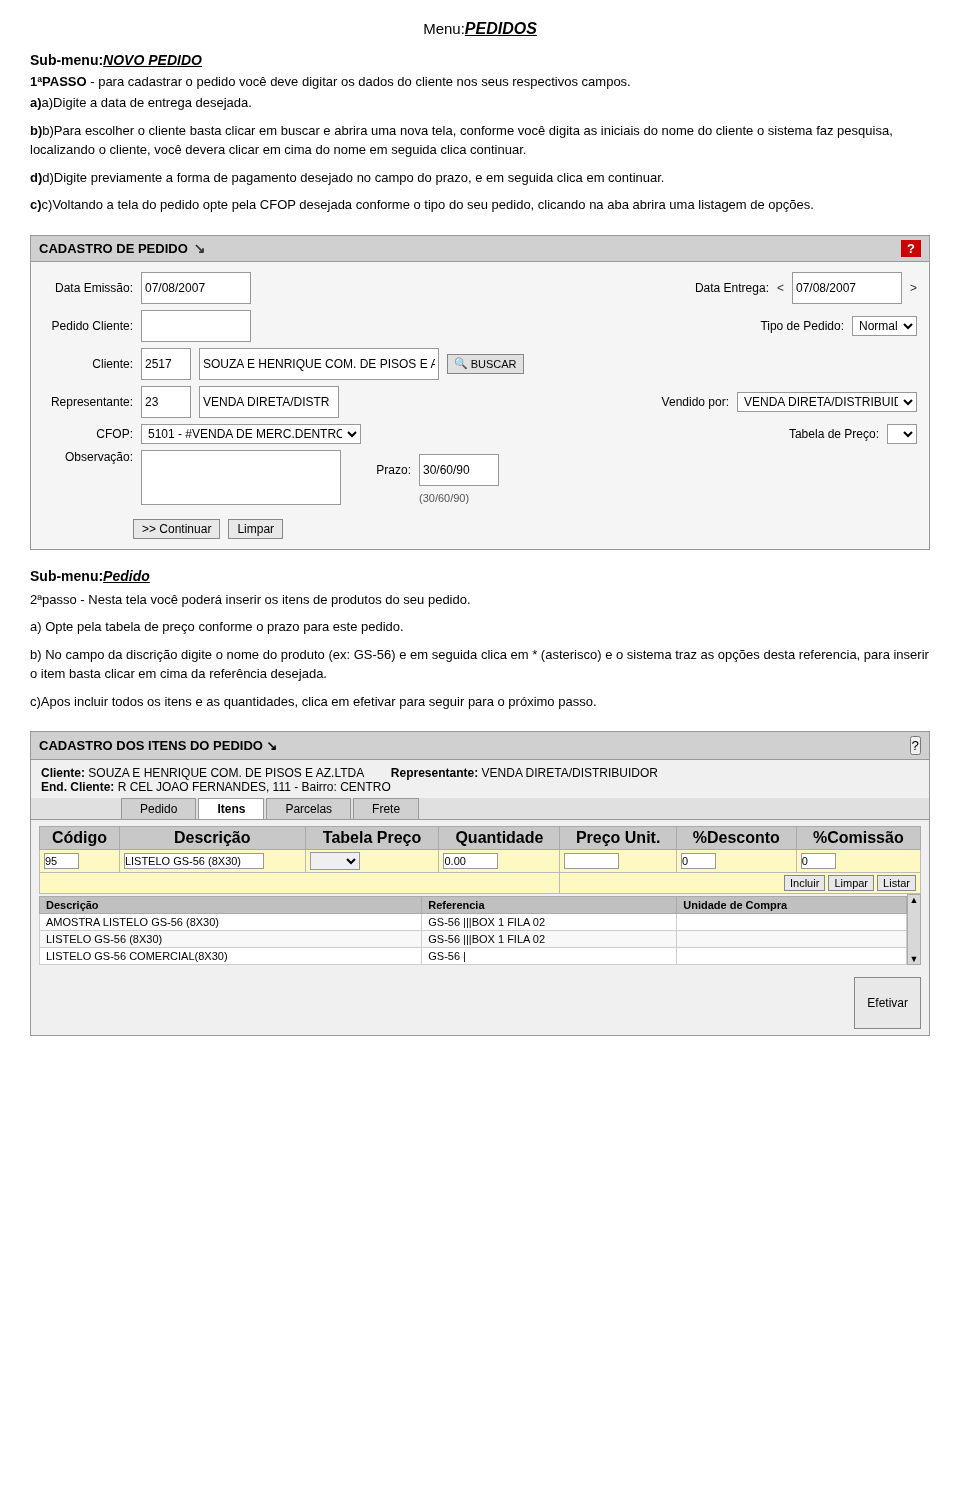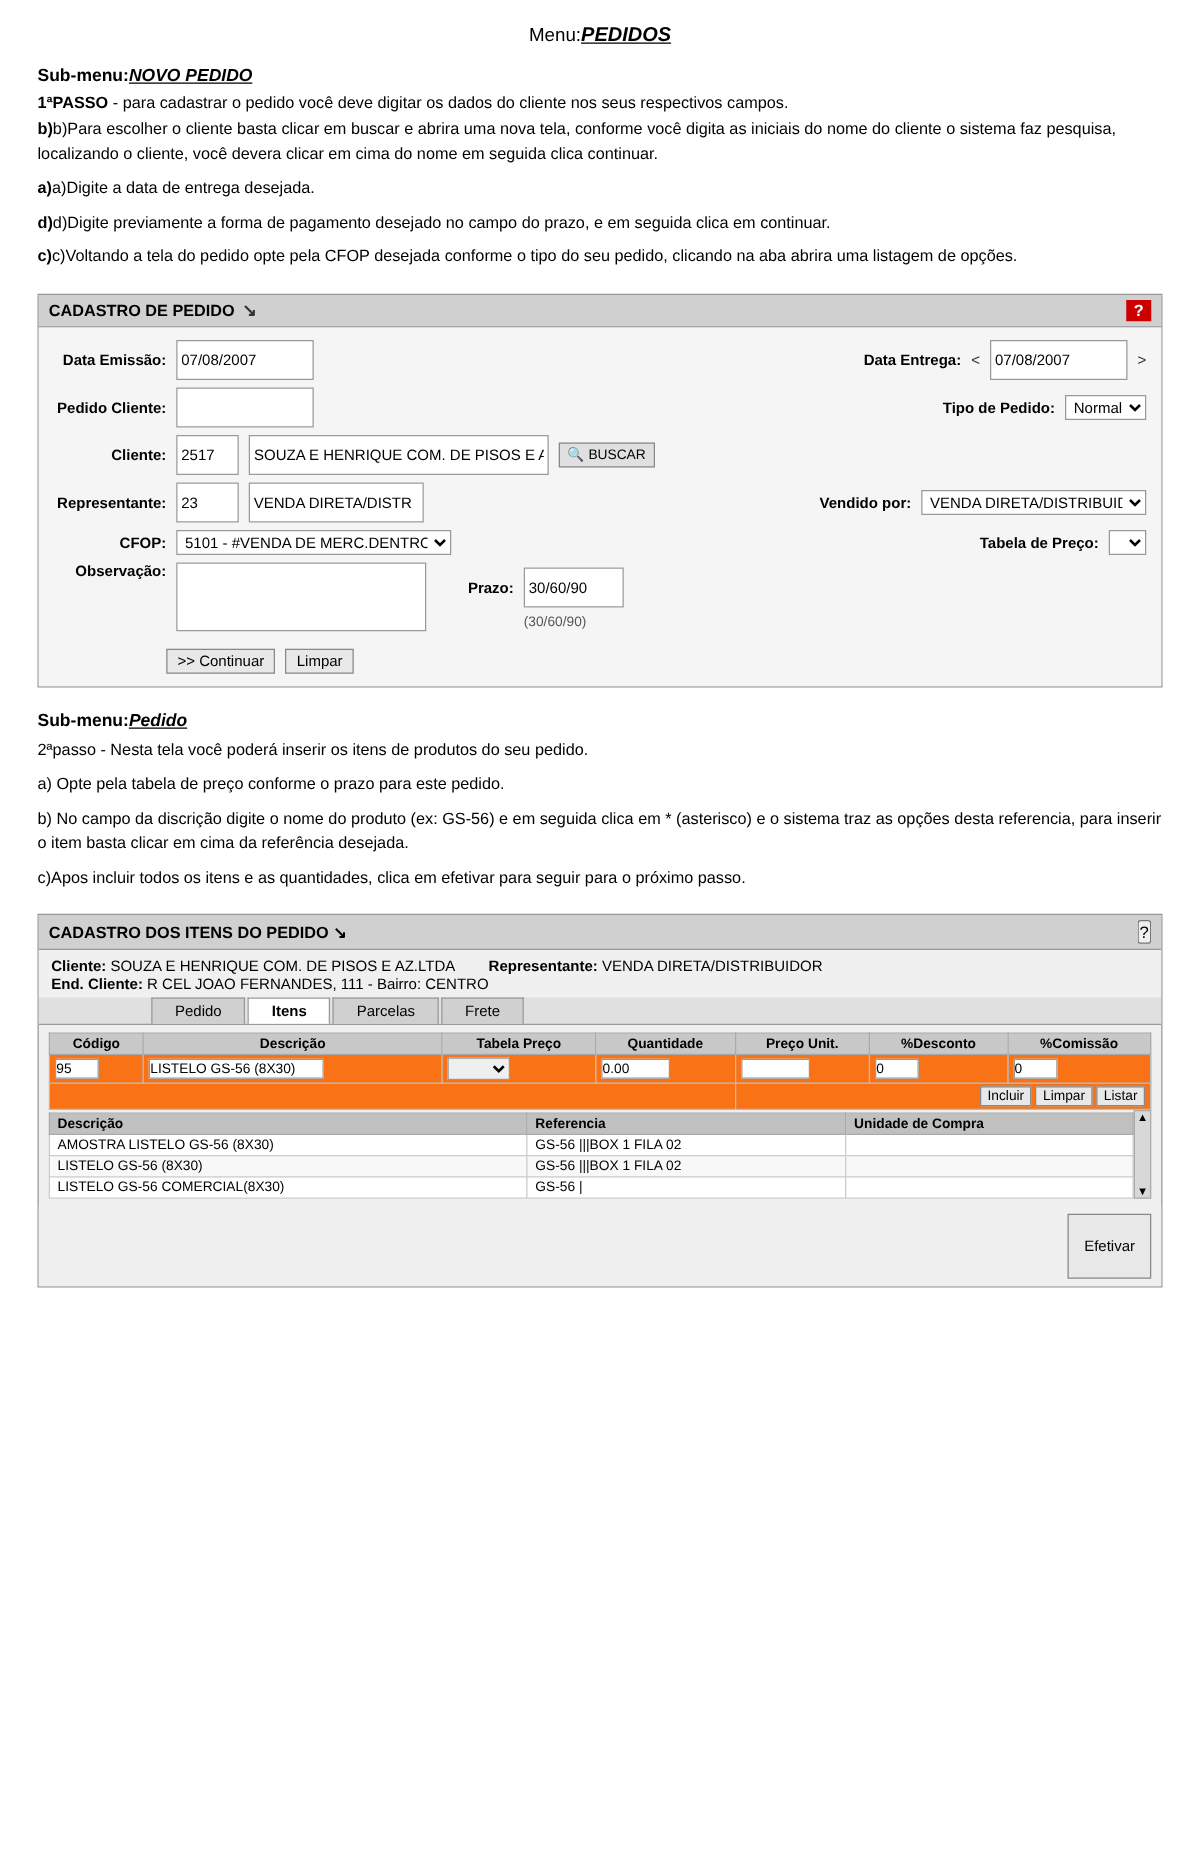--- a/index.html
+++ b/index.html
@@ -86,21 +86,20 @@
       display: flex;
       align-items: center;
       margin-bottom: 6px;
       gap: 8px;
     }
     .form-label {
       font-size: 12px;
       white-space: nowrap;
       min-width: 90px;
       text-align: right;
-      font-weight: bold;
     }
     .form-input {
       border: 1px solid #999;
       background: #fff;
       padding: 1px 3px;
       font-size: 12px;
       height: 32px;
     }
     .form-input-wide { width: 110px; }
     .form-input-sm { width: 50px; }
@@ -204,26 +203,26 @@
       width: 100%;
       border-collapse: collapse;
       font-size: 11px;
     }
     .items-table th {
       background: #c8c8c8;
       border: 1px solid #aaa;
       padding: 2px 4px;
       font-weight: bold;
       text-align: center;
-      font-size: 11px;
+      font-size: 16px;
     }
     .items-table td {
       border: 1px solid #bbb;
       padding: 2px 4px;
-      background: #f97316;
+      background: #fef9c3;
       font-size: 11px;
     }
     .items-table input {
       border: 1px solid #999;
       font-size: 11px;
       height: 16px;
       width: 100%;
     }
     .items-table select {
       border: 1px solid #999;
@@ -296,22 +295,22 @@
   <span>Menu:</span><em>PEDIDOS</em>
 </div>
 
 <div class="section-gap">
   <div class="submenu-title">
     <span>Sub-menu:</span><em>NOVO PEDIDO</em>
   </div>
   <div class="step-line">
     <strong>1ªPASSO</strong><span> - para cadastrar o pedido você deve digitar os dados do cliente nos seus respectivos campos.</span>
   </div>
+  <p><strong>a)</strong><span>a)Digite a data de entrega desejada.</span></p>
   <p><strong>b)</strong><span>b)Para escolher o cliente basta clicar em buscar e abrira uma nova tela, conforme você digita as iniciais do nome do cliente o sistema faz pesquisa, localizando o cliente, você devera clicar em cima do nome em seguida clica continuar.</span></p>
-  <p><strong>a)</strong><span>a)Digite a data de entrega desejada.</span></p>
   <p><strong>d)</strong><span>d)Digite previamente a forma de pagamento desejado no campo do prazo, e em seguida clica em continuar.</span></p>
   <p><strong>c)</strong><span>c)Voltando a tela do pedido opte pela CFOP desejada conforme o tipo do seu pedido, clicando na aba abrira uma listagem de opções.</span></p>
 </div>
 
 <div class="form-box">
   <div class="form-box-header">
     <div class="header-left">
       <span>CADASTRO DE PEDIDO</span>
       <span class="arrow-icon">↘</span>
     </div>

